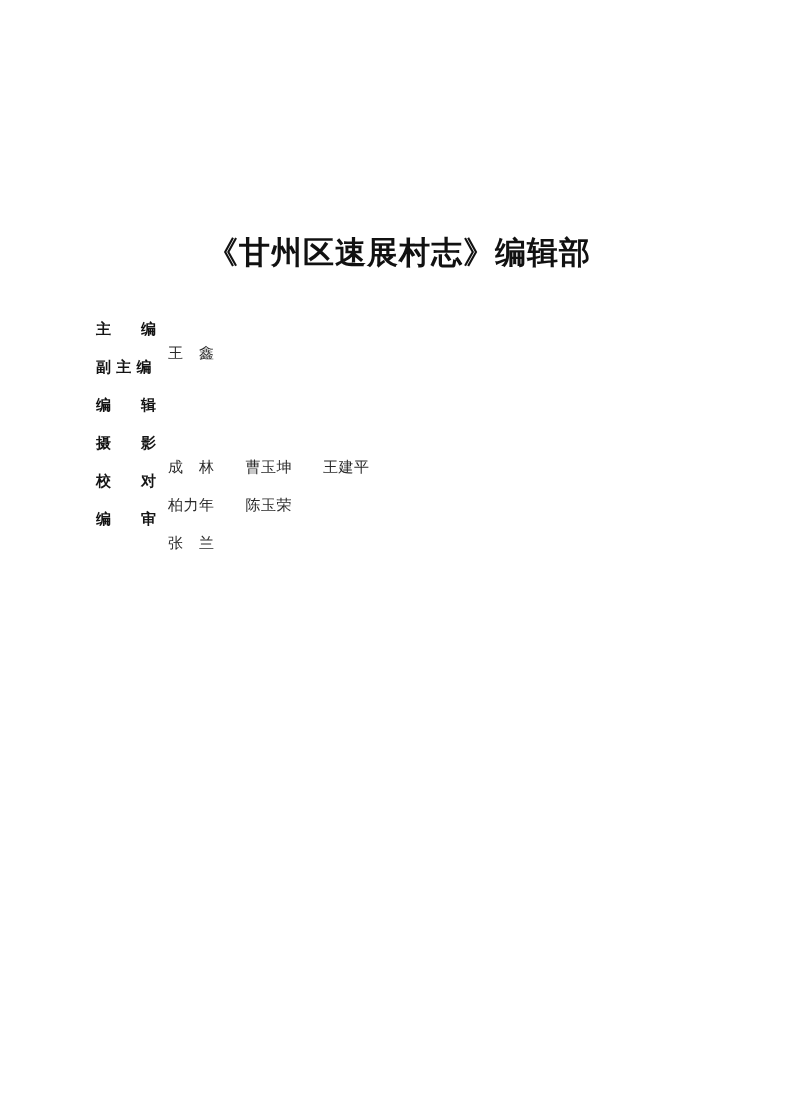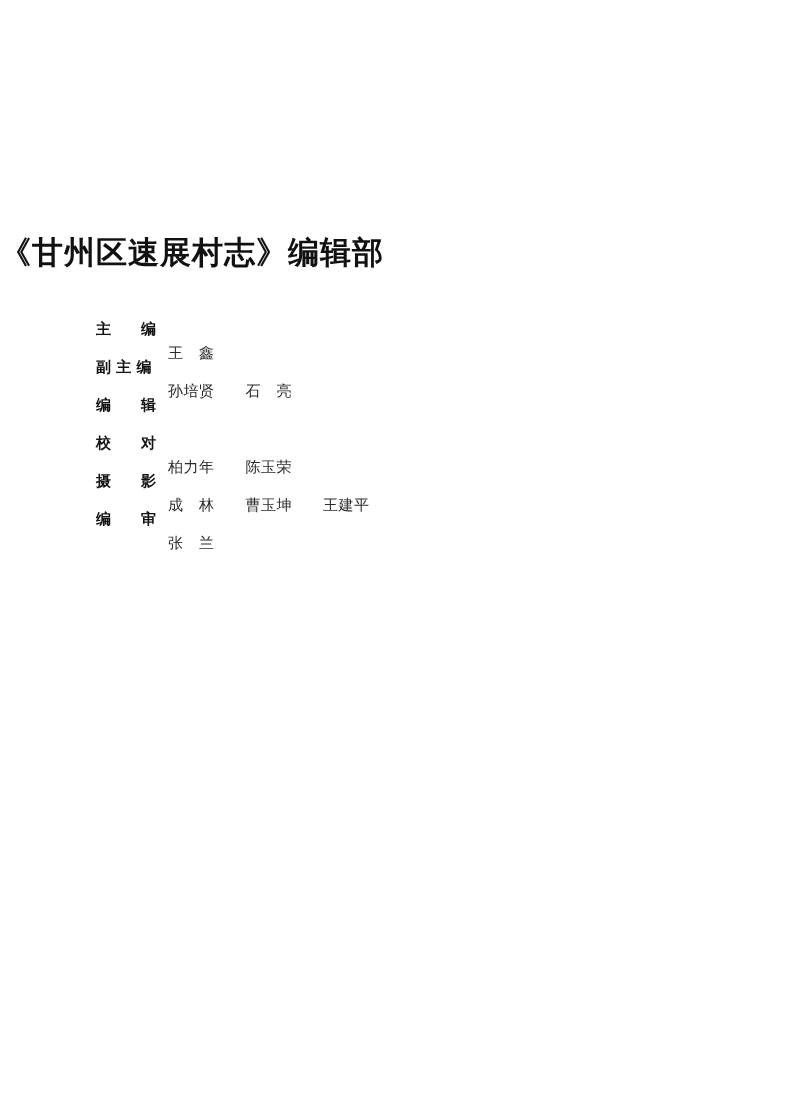--- a/index.html
+++ b/index.html
@@ -21,20 +21,21 @@
     top: 0;
     width: 798px;
     height: 1111px;
     background: #ffffff;
   }
   .doc-title {
     position: absolute;
     left: 0;
     top: 232px;
     width: 798px;
+    text-align: center;
     font-size: 31px;
     font-weight: bold;
     letter-spacing: 1px;
     color: #111111;
     white-space: nowrap;
   }
   .credits {
     position: absolute;
     left: 96px;
     top: 310px;
@@ -71,36 +72,35 @@
 
   <div class="credits">
 
     <div class="credit-row">
       <span class="credit-role">主　　编</span>
       <span class="credit-names">王　鑫</span>
     </div>
 
     <div class="credit-row">
       <span class="credit-role">副 主 编</span>
-      <span class="credit-names">孙培贤　　石　亮</span>
     </div>
 
 
     <div class="credit-row">
       <span class="credit-role">编　　辑</span>
     </div>
 
     <div class="credit-row">
-      <span class="credit-role">校　　对</span>
-      <span class="credit-names">柏力年　　陈玉荣</span>
+      <span class="credit-role">摄　　影</span>
+      <span class="credit-names">成　林　　曹玉坤　　王建平</span>
     </div>
 
     <div class="credit-row">
-      <span class="credit-role">摄　　影</span>
-      <span class="credit-names">成　林　　曹玉坤　　王建平</span>
+      <span class="credit-role">校　　对</span>
+      <span class="credit-names">柏力年　　陈玉荣</span>
     </div>
 
     <div class="credit-row">
       <span class="credit-role">编　　审</span>
       <span class="credit-names">张　兰</span>
     </div>
 
   </div>
 </div>
 

